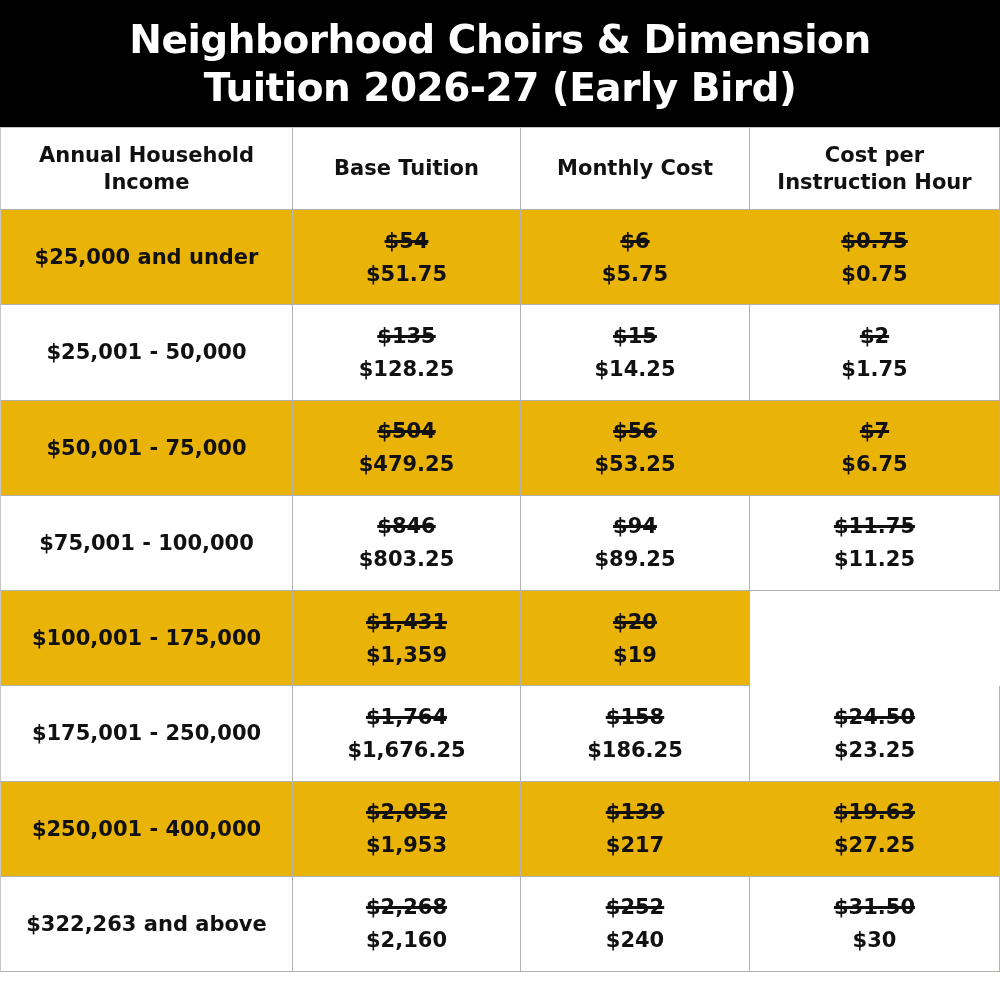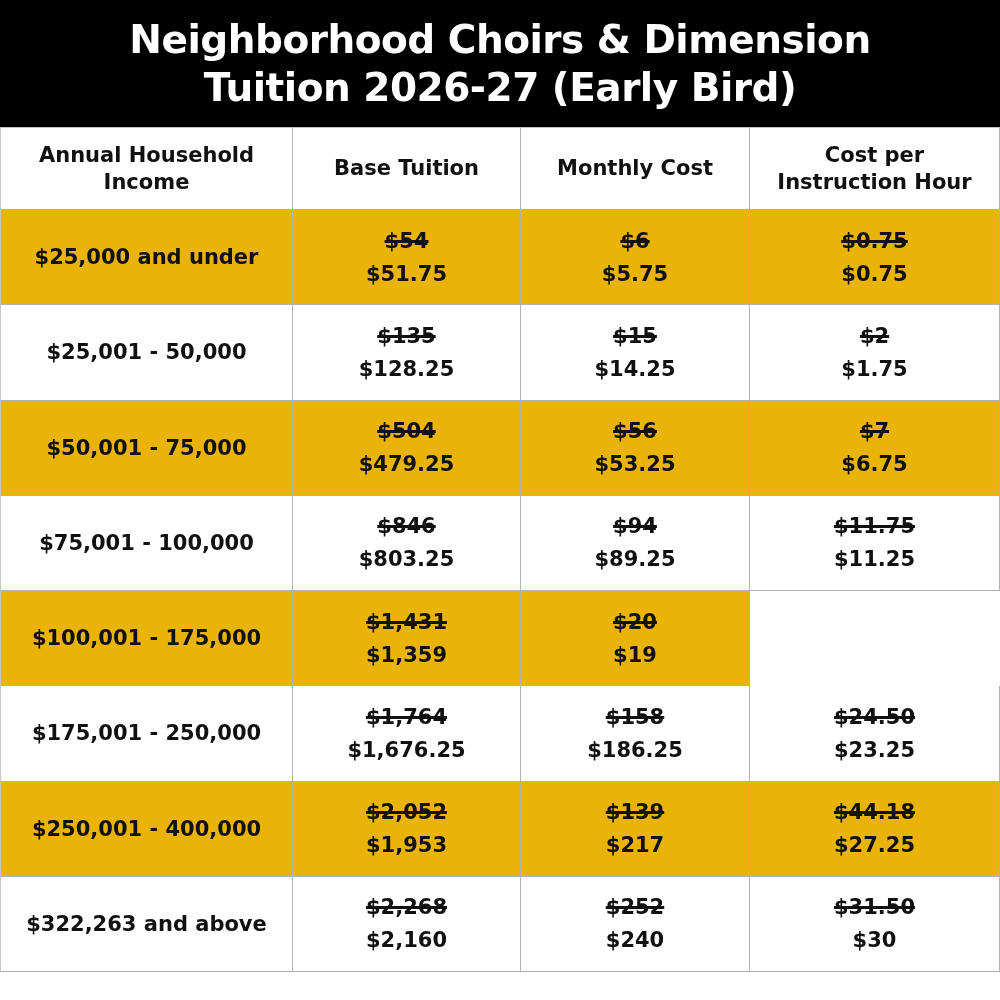--- a/index.html
+++ b/index.html
@@ -194,21 +194,21 @@
     </div>
     <div class="td price-cell">
       <span class="old">$2,052</span>
       <span class="new">$1,953</span>
     </div>
     <div class="td price-cell">
       <span class="old">$139</span>
       <span class="new">$217</span>
     </div>
     <div class="td price-cell">
-      <span class="old">$44.18</span>
+      <span class="old">$19.63</span>
       <span class="new">$27.25</span>
     </div>
   </div>
       <div class="tr">
     <div class="td income-cell">
       <span>$322,263 and above</span>
     </div>
     <div class="td price-cell">
       <span class="old">$2,268</span>
       <span class="new">$2,160</span>

